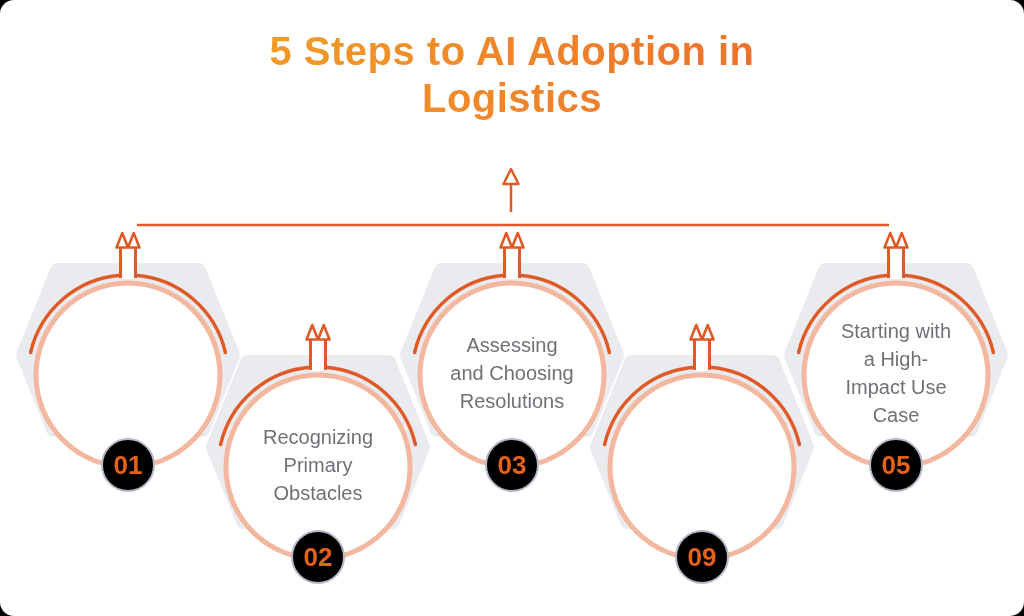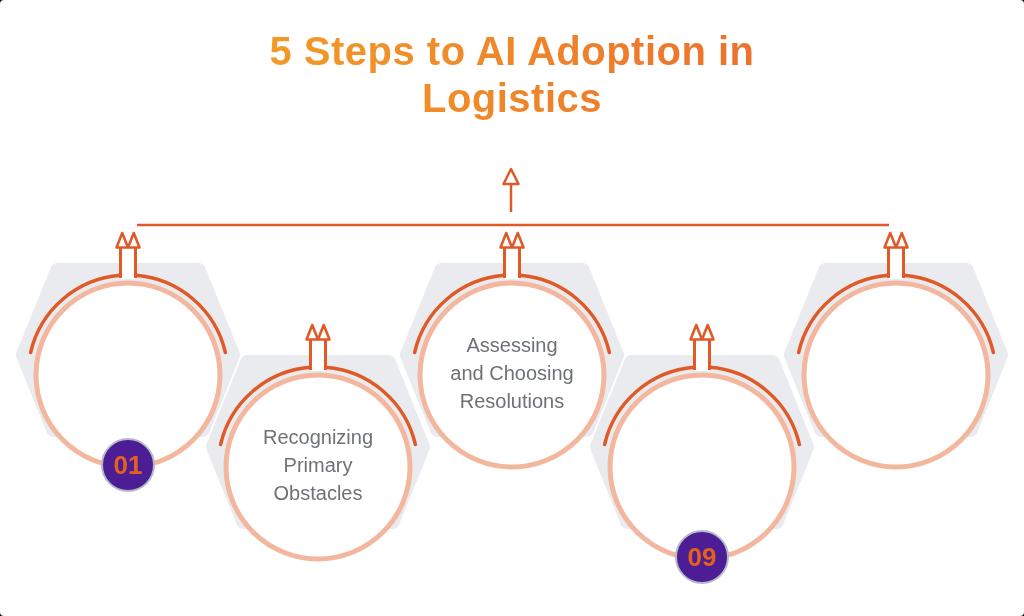--- a/index.html
+++ b/index.html
@@ -10,40 +10,40 @@
     --step-number-orange:#e4611c;
     --label-gray:#6e7176;
     --badge-border-gray:#b6b9c7;
     --hexagon-gray:#eaebef;
     --card-bg:#ffffff;
     --page-bg:#000000;
   }
   *{box-sizing:border-box;}
   body{margin:0;background:var(--page-bg);font-family:"Liberation Sans",sans-serif;}
   .canvas{position:relative;width:1024px;height:616px;background:var(--card-bg);
-          border-radius:4px;overflow:hidden;}
+          border-radius:14px;overflow:hidden;}
   .title{position:absolute;top:28px;left:0;width:100%;margin:0;text-align:center;
          font-size:40px;line-height:47px;font-weight:bold;letter-spacing:.5px;
          white-space:pre-line;
          background:linear-gradient(90deg,var(--title-gradient-start) 20%,var(--title-gradient-end) 80%);
          -webkit-background-clip:text;background-clip:text;color:transparent;}
   .shapes{position:absolute;left:0;top:0;width:1024px;height:616px;}
   .hex{fill:var(--hexagon-gray);stroke:var(--hexagon-gray);stroke-width:16;stroke-linejoin:round;}
   .ring{fill:#fff;stroke:var(--salmon-ring);stroke-width:5;}
   .arc{fill:none;stroke:var(--accent-orange);stroke-width:3.5;stroke-linecap:round;}
   .stemfill{fill:#fff;}
   .stemside{stroke:var(--accent-orange);stroke-width:3;fill:none;}
   .peak{fill:#fff;stroke:var(--accent-orange);stroke-width:2.6;stroke-linejoin:round;}
   .connector{stroke:var(--accent-orange);stroke-width:2.5;}
   .tri{fill:#fff;stroke:var(--accent-orange);stroke-width:2.5;stroke-linejoin:round;}
   .stemline{stroke:var(--accent-orange);stroke-width:2.5;}
   .step-label{position:absolute;width:190px;height:150px;display:flex;align-items:center;
               justify-content:center;text-align:center;font-size:20px;line-height:28px;
               color:var(--label-gray);white-space:pre-line;font-weight:500;}
-  .step-badge{position:absolute;width:54px;height:54px;border-radius:50%;background:#4c1d95;
+  .step-badge{position:absolute;width:54px;height:54px;border-radius:50%;background:#000000;
               border:2.5px solid var(--badge-border-gray);display:flex;align-items:center;
               justify-content:center;font-size:26px;font-weight:bold;color:var(--step-number-orange);}
   .lbl1{left:33px;top:298px}  .bdg1{left:101px;top:438px}
   .lbl2{left:223px;top:390px} .bdg2{left:291px;top:530px}
   .lbl3{left:417px;top:298px} .bdg3{left:485px;top:438px}
   .lbl4{left:607px;top:390px} .bdg4{left:675px;top:530px}
   .lbl5{left:801px;top:298px} .bdg5{left:869px;top:438px}
 </style>
 </head>
 <body>
@@ -79,21 +79,34 @@
     <use href="#node" transform="translate(702,467)"></use>
     <use href="#node" transform="translate(896,375)"></use>
   </svg>
 
   <div class="step-label lbl3">Assessing
 and Choosing
 Resolutions</div>
   <div class="step-label lbl2">Recognizing
 Primary
 Obstacles</div>
+  <div class="step-label lbl5">Starting with
+a High-
+Impact Use
+Case</div>
 
   <div class="step-badge bdg1">
     <span>01</span>
   </div>
+  <div class="step-badge bdg2">
+    <span>02</span>
+  </div>
+  <div class="step-badge bdg3">
+    <span>03</span>
+  </div>
   <div class="step-badge bdg4">
     <span>09</span>
+  </div>
+  <div class="step-badge bdg5">
+    <span>05</span>
   </div>
 
 </div>
 
 </body></html>

